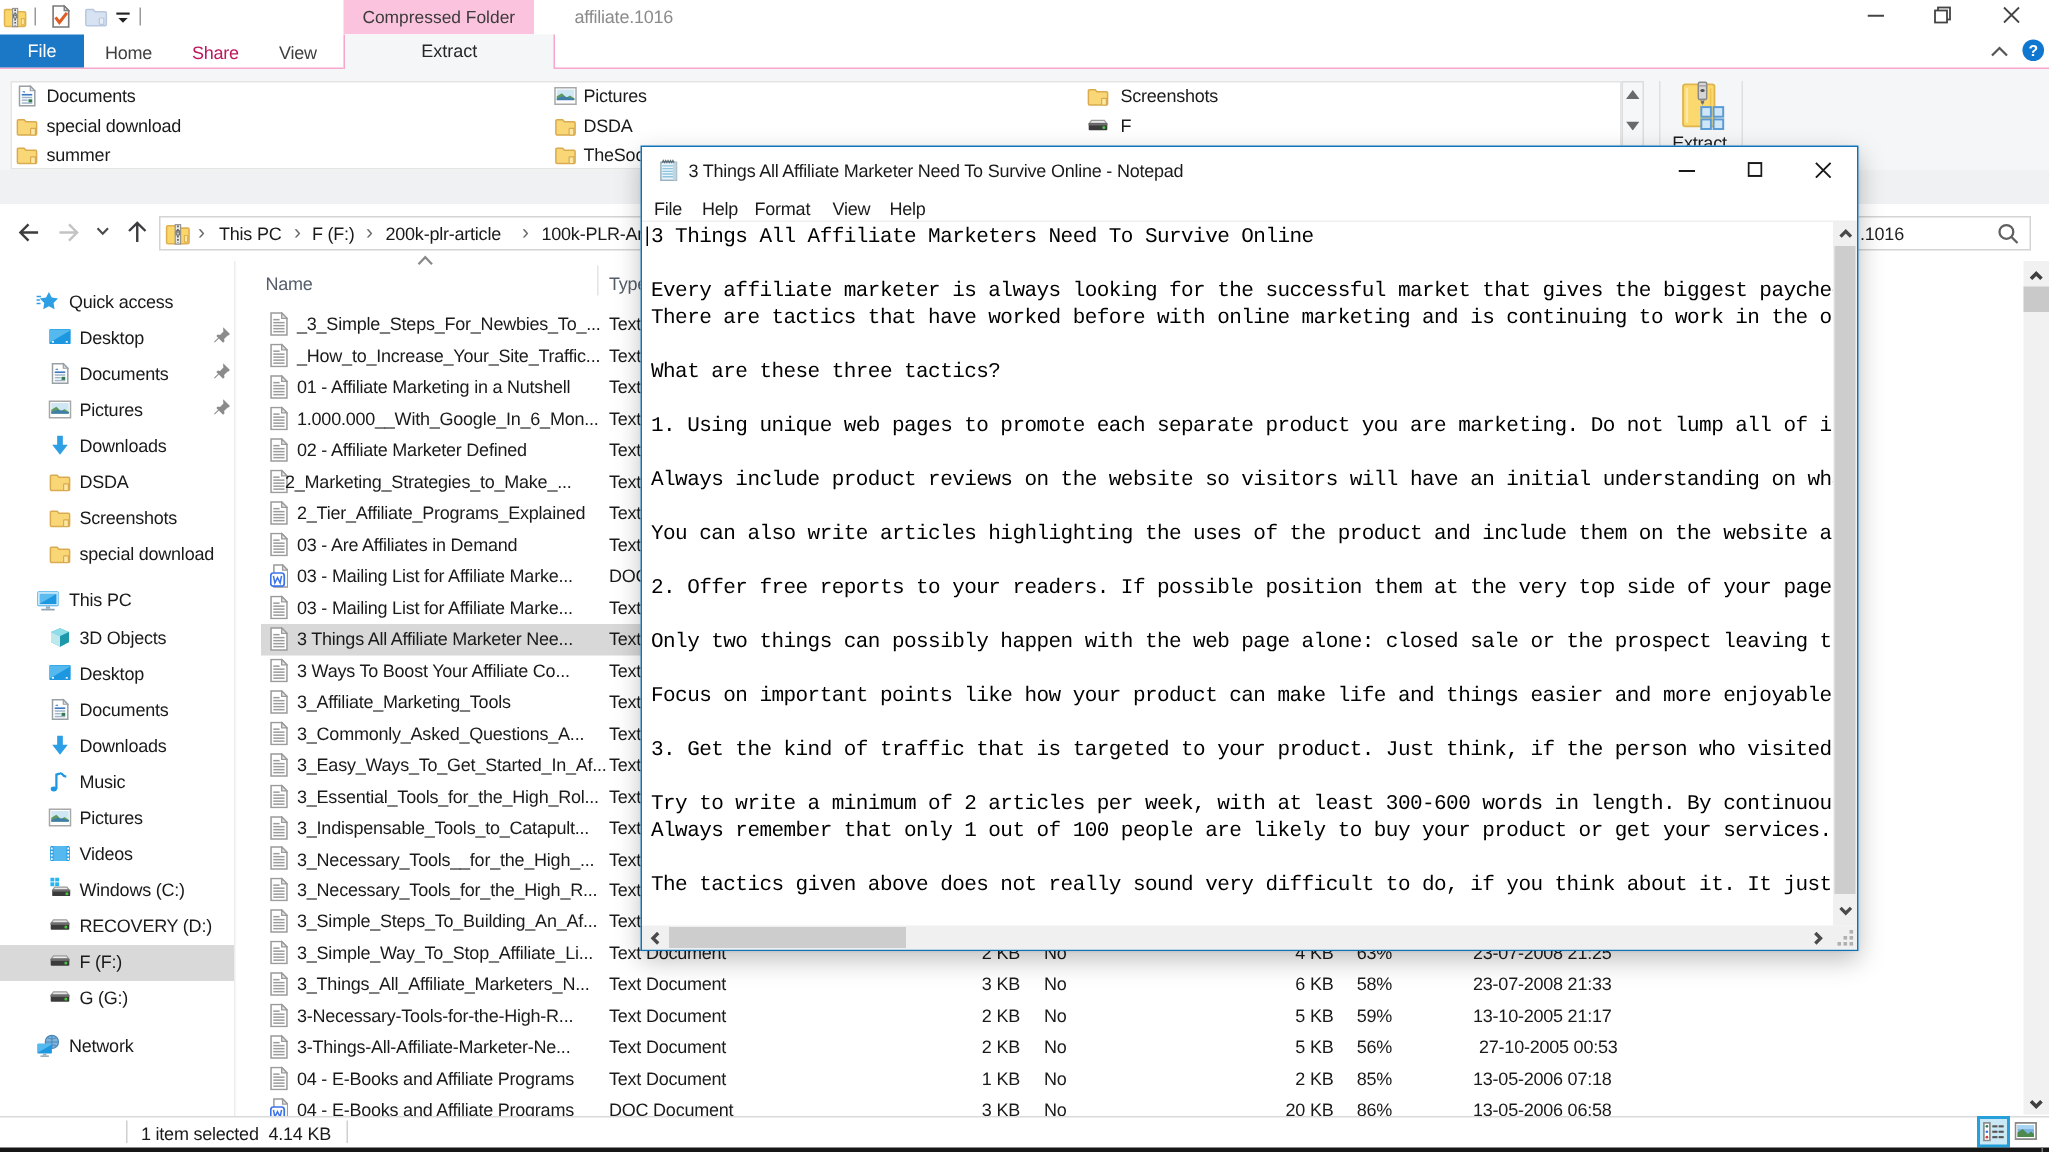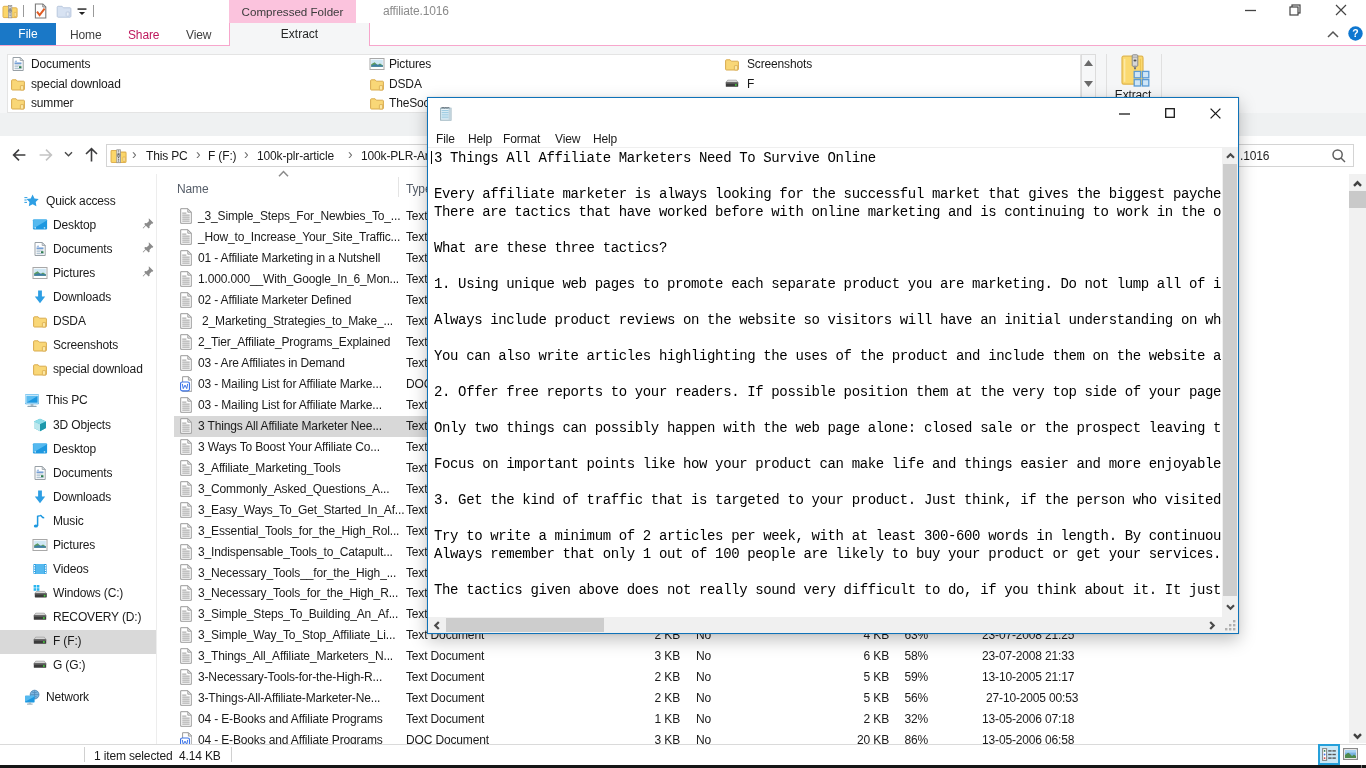--- a/index.html
+++ b/index.html
@@ -160,21 +160,21 @@
     <path d="M8.1 3.2v10.8" stroke="#5f5f5f" stroke-width="1.1" stroke-dasharray="1.1 1"></path>
     <rect x="7" y="6.2" width="2.2" height="3" rx=".8" fill="#c9c9c9" stroke="#6f6f6f" stroke-width=".7"></rect>
     <circle cx="8.1" cy="7.2" r=".5" fill="#4f4f4f"></circle>
     <path d="M12.2 9.4h2v4.2h-2z" fill="#ffe9a8" stroke="#dfb150" stroke-width=".7"></path>
   </svg>
 <div class="t" style="left:132px;font-size:14px;top:147px;color:#6b6b6b">›</div>
 <div class="t" style="left:146px;top:149px;color:#1a1a1a">This PC</div>
 <div class="t" style="left:196px;font-size:14px;top:147px;color:#6b6b6b">›</div>
 <div class="t" style="left:208px;top:149px;color:#1a1a1a">F (F:)</div>
 <div class="t" style="left:244px;font-size:14px;top:147px;color:#6b6b6b">›</div>
-<div class="t" style="left:257px;top:149px;color:#1a1a1a">100k-plr-article</div>
+<div class="t" style="left:257px;top:149px;color:#1a1a1a">200k-plr-article</div>
 <div class="t" style="left:348px;font-size:14px;top:147px;color:#6b6b6b">›</div>
 <div class="t" style="left:361px;top:149px;color:#1a1a1a">100k-PLR-Articles.1016</div>
 <div class="abs" style="left:1236px;top:144px;width:118px;height:23px;background:#fff;border:1px solid #d4d4d4;box-sizing:border-box"></div>
 <div class="t" style="left:1240px;top:149px;color:#1f1f1f">.1016</div>
 <svg class="abs" style="left:1332px;top:149px" width="14" height="14" viewBox="0 0 14 14">
     <circle cx="5.6" cy="5.6" r="4.6" fill="none" stroke="#5f5f5f" stroke-width="1.5"></circle>
     <path d="M9 9l4 4" stroke="#5f5f5f" stroke-width="1.5"></path>
   </svg>
 <div class="abs" style="left:156px;top:174px;width:1px;height:570px;background:#ededed"></div>
 <div class="abs" style="left:0;top:630px;width:156px;height:24px;background:#d9d9d9"></div>
@@ -422,21 +422,21 @@
     <path d="M.7.7h7.1l3.5 3.5v11.1H.7z" fill="#fff" stroke="#9b9b9b" stroke-width="1"></path>
     <path d="M7.8.7l3.5 3.5H7.8z" fill="#e8e8e8" stroke="#9b9b9b" stroke-width=".9"></path>
     <g fill="#9b9b9b">
       <rect x="2.2" y="4.6" width="4.2" height="1"></rect>
       <rect x="2.2" y="6.6" width="7.5" height="1"></rect>
       <rect x="2.2" y="8.6" width="7.5" height="1"></rect>
       <rect x="2.2" y="10.6" width="7.5" height="1"></rect>
       <rect x="2.2" y="12.6" width="7.5" height="1"></rect>
     </g>
   </svg>
-<div class="t" style="left:202px;top:313.8px">2_Marketing_Strategies_to_Make_...</div>
+<div class="t" style="left:190px;top:313.8px">2_Marketing_Strategies_to_Make_...</div>
 <div class="t" style="left:406px;top:313.8px">Text Document</div>
 <svg class="abs" style="left:180px;top:334px" width="12" height="16" viewBox="0 0 12 16">
     <path d="M.7.7h7.1l3.5 3.5v11.1H.7z" fill="#fff" stroke="#9b9b9b" stroke-width="1"></path>
     <path d="M7.8.7l3.5 3.5H7.8z" fill="#e8e8e8" stroke="#9b9b9b" stroke-width=".9"></path>
     <g fill="#9b9b9b">
       <rect x="2.2" y="4.6" width="4.2" height="1"></rect>
       <rect x="2.2" y="6.6" width="7.5" height="1"></rect>
       <rect x="2.2" y="8.6" width="7.5" height="1"></rect>
       <rect x="2.2" y="10.6" width="7.5" height="1"></rect>
       <rect x="2.2" y="12.6" width="7.5" height="1"></rect>
@@ -689,21 +689,21 @@
       <rect x="2.2" y="8.6" width="7.5" height="1"></rect>
       <rect x="2.2" y="10.6" width="7.5" height="1"></rect>
       <rect x="2.2" y="12.6" width="7.5" height="1"></rect>
     </g>
   </svg>
 <div class="t" style="left:198px;top:712.3px">04 - E-Books and Affiliate Programs</div>
 <div class="t" style="left:406px;top:712.3px">Text Document</div>
 <div class="t r" style="left:620px;top:712.3px;width:60px">1 KB</div>
 <div class="t" style="left:696px;top:712.3px">No</div>
 <div class="t r" style="left:829px;top:712.3px;width:60px">2 KB</div>
-<div class="t r" style="left:880px;top:712.3px;width:48px">32%</div>
+<div class="t r" style="left:880px;top:712.3px;width:48px">85%</div>
 <div class="t" style="left:982px;top:712.3px">13-05-2006 07:18</div>
 <svg class="abs" style="left:180px;top:732px" width="12" height="16" viewBox="0 0 12 16">
     <path d="M2.6.7h5.8l3.4 3.4v11.2H2.6z" fill="#fff" stroke="#9b9b9b" stroke-width="1"></path>
     <path d="M8.4.7l3.4 3.4H8.4z" fill="#e8e8e8" stroke="#9b9b9b" stroke-width=".9"></path>
     <rect x="0.5" y="6" width="9" height="8.8" rx="1.8" fill="#fff" stroke="#3c74e8" stroke-width="1.15"></rect>
     <path d="M2.3 7.9l.95 4.7 1.75-3.5 1.75 3.5.95-4.7" fill="none" stroke="#3c74e8" stroke-width="1"></path>
   </svg>
 <div class="t" style="left:198px;top:733.2px">04 - E-Books and Affiliate Programs</div>
 <div class="t" style="left:406px;top:733.2px">DOC Document</div>
 <div class="t r" style="left:620px;top:733.2px;width:60px">3 KB</div>
@@ -753,20 +753,21 @@
       <rect x="2.6" y="3.2" width="10.4" height="12" fill="#e8f4fa" stroke="#9ab2be" stroke-width="1"></rect>
       <path d="M10.6 3.2h2.4v12h-2.4z" fill="#c2d4dd"></path>
       <path d="M2.6 15.2l10.4-12h.0" fill="none"></path>
       <g stroke="#8fc3dd" stroke-width=".9">
         <path d="M3.6 5.6h7M3.6 7.4h7M3.6 9.2h7M3.6 11h7M3.6 12.8h7"></path>
       </g>
       <g stroke="#5f6f78" stroke-width=".8" fill="none">
         <path d="M3.4 3.4l.8-1.4.8 1.4.8-1.4.8 1.4.8-1.4.8 1.4.8-1.4.8 1.4.8-1.4.8 1.4"></path>
       </g>
     </svg>
+<div class="t" style="left:31px;top:9px">3 Things All Affiliate Marketer Need To Survive Online - Notepad</div>
 <svg class="abs" style="left:691px;top:15px" width="11" height="2" viewBox="0 0 11 2">
       <path d="M0 1h11" stroke="#191919" stroke-width="1.3"></path>
     </svg>
 <svg class="abs" style="left:737px;top:10px" width="10" height="10" viewBox="0 0 10 10">
       <rect x="0.7" y="0.7" width="8.6" height="8.6" fill="none" stroke="#191919" stroke-width="1.3"></rect>
     </svg>
 <svg class="abs" style="left:782px;top:10px" width="11" height="11" viewBox="0 0 11 11">
       <path d="M0.6 0.6l9.8 9.8M10.4 0.6l-9.8 9.8" stroke="#191919" stroke-width="1.3"></path>
     </svg>
 <div class="t" style="left:8px;top:34px">File</div>

